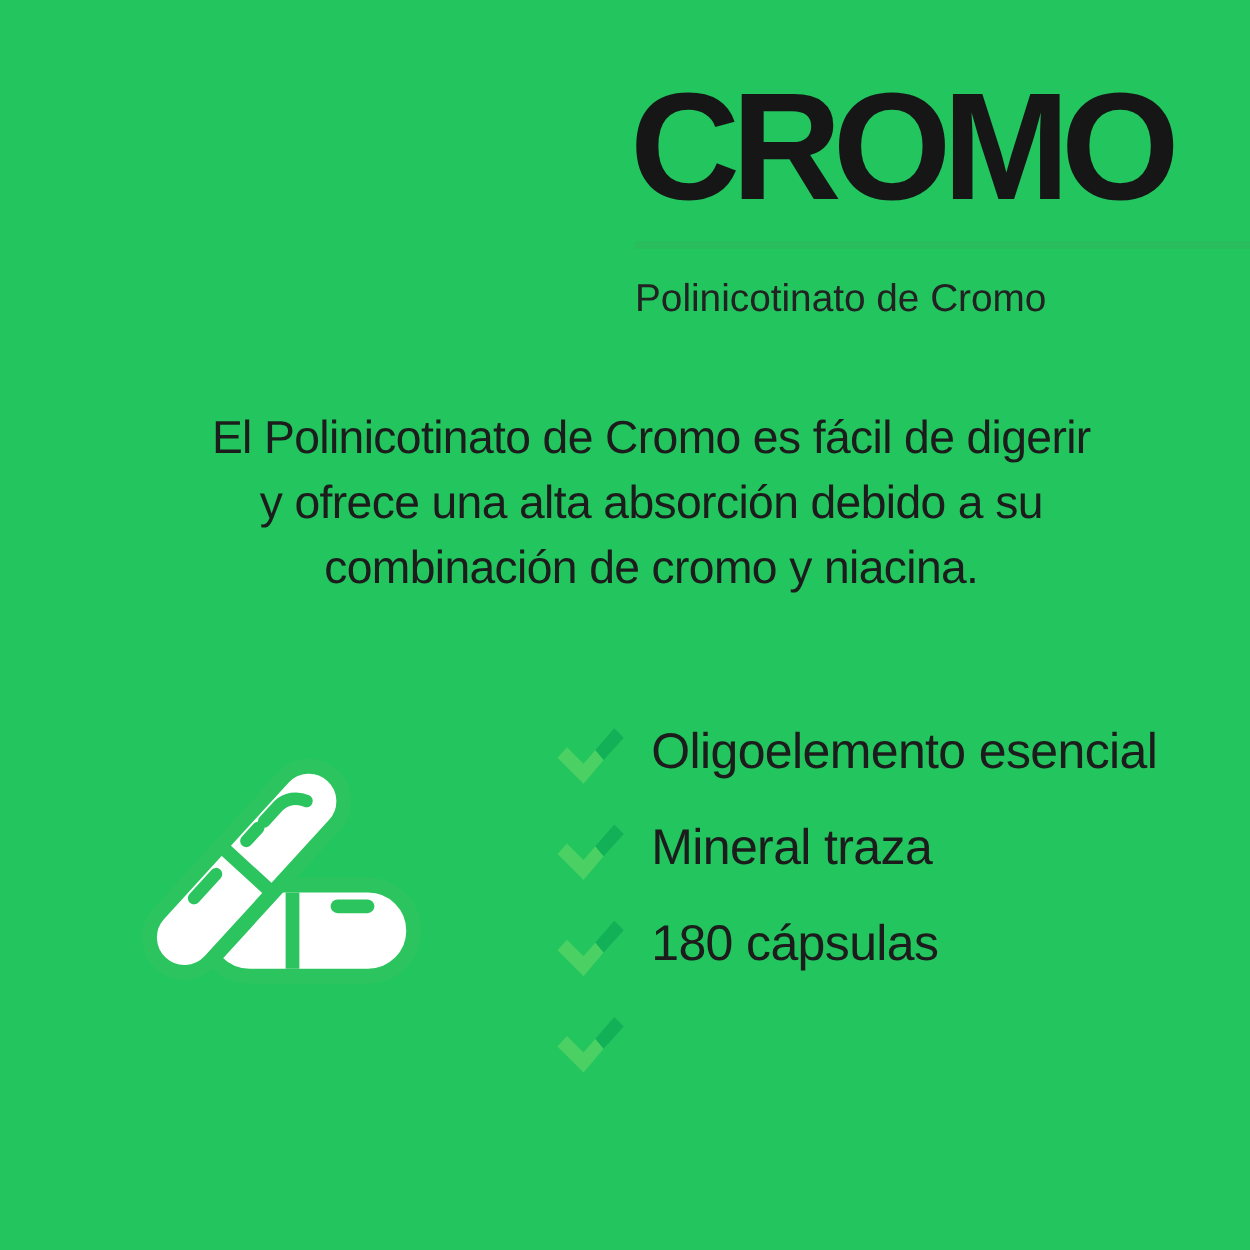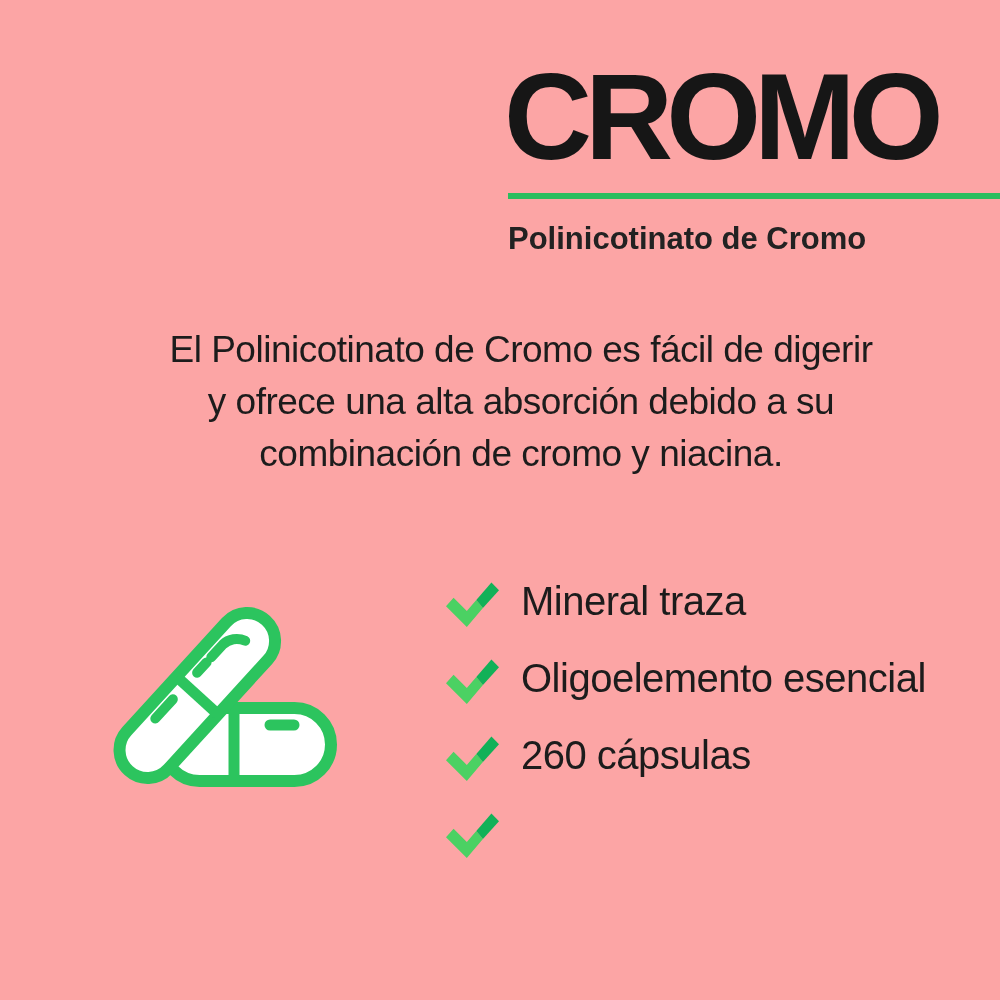--- a/index.html
+++ b/index.html
@@ -1,30 +1,30 @@
 <!DOCTYPE html>
 <html><head>
 <meta charset="utf-8">
 <style>
   html,body{margin:0;padding:0;background:#ffffff;}
   .canvas{
-    position:relative;width:1000px;height:1000px;background:#fca5a5;overflow:hidden;
+    position:relative;width:1000px;height:1000px;background:#22c55e;overflow:hidden;
     font-family:"Liberation Sans",sans-serif;color:#1c1c1c;
   }
   .title{
     position:absolute;left:504px;top:56px;margin:0;
     font-size:122px;font-weight:bold;letter-spacing:-7px;line-height:1;color:#161616;
     white-space:nowrap;
   }
   .title-underline{
     position:absolute;left:508px;top:193px;width:492px;height:6px;background:#2abd5e;
   }
   .subtitle{
     position:absolute;left:508px;top:222px;margin:0;
-    font-size:31px;font-weight:bold;line-height:1.1;color:#222222;white-space:nowrap;text-align:right;
+    font-size:31px;font-weight:normal;line-height:1.1;color:#222222;white-space:nowrap;text-align:right;
   }
   .description{
     position:absolute;left:21px;top:324px;width:1000px;margin:0;
     font-size:37px;line-height:52px;letter-spacing:-0.5px;text-align:center;color:#1c1c1c;
   }
   .description span{display:block;white-space:nowrap;}
   .pills{position:absolute;left:108px;top:601px;}
   .features{
     position:absolute;left:444px;top:575px;display:flex;flex-direction:column;row-gap:24px;
   }
@@ -67,37 +67,37 @@
     </g>
   </svg>
 
   <div class="features">
 
     <div class="feature">
       <svg viewBox="0 0 60 56" width="57" height="53" aria-hidden="true">
         <polygon points="10,24 24,38 34,26.5 41,34.8 24,55 2,33" fill="#4bd163"></polygon>
         <polygon points="34,26.5 50,8 58,16 41,34.8" fill="#12b158"></polygon>
       </svg>
+      <span class="feature-label">Oligoelemento esencial</span>
+    </div>
+
+    <div class="feature">
+      <svg viewBox="0 0 60 56" width="57" height="53" aria-hidden="true">
+        <polygon points="10,24 24,38 34,26.5 41,34.8 24,55 2,33" fill="#4bd163"></polygon>
+        <polygon points="34,26.5 50,8 58,16 41,34.8" fill="#12b158"></polygon>
+      </svg>
       <span class="feature-label">Mineral traza</span>
     </div>
 
     <div class="feature">
       <svg viewBox="0 0 60 56" width="57" height="53" aria-hidden="true">
         <polygon points="10,24 24,38 34,26.5 41,34.8 24,55 2,33" fill="#4bd163"></polygon>
         <polygon points="34,26.5 50,8 58,16 41,34.8" fill="#12b158"></polygon>
       </svg>
-      <span class="feature-label">Oligoelemento esencial</span>
-    </div>
-
-    <div class="feature">
-      <svg viewBox="0 0 60 56" width="57" height="53" aria-hidden="true">
-        <polygon points="10,24 24,38 34,26.5 41,34.8 24,55 2,33" fill="#4bd163"></polygon>
-        <polygon points="34,26.5 50,8 58,16 41,34.8" fill="#12b158"></polygon>
-      </svg>
-      <span class="feature-label">260 cápsulas</span>
+      <span class="feature-label">180 cápsulas</span>
     </div>
 
     <div class="feature">
       <svg viewBox="0 0 60 56" width="57" height="53" aria-hidden="true">
         <polygon points="10,24 24,38 34,26.5 41,34.8 24,55 2,33" fill="#4bd163"></polygon>
         <polygon points="34,26.5 50,8 58,16 41,34.8" fill="#12b158"></polygon>
       </svg>
     </div>
 
   </div>

